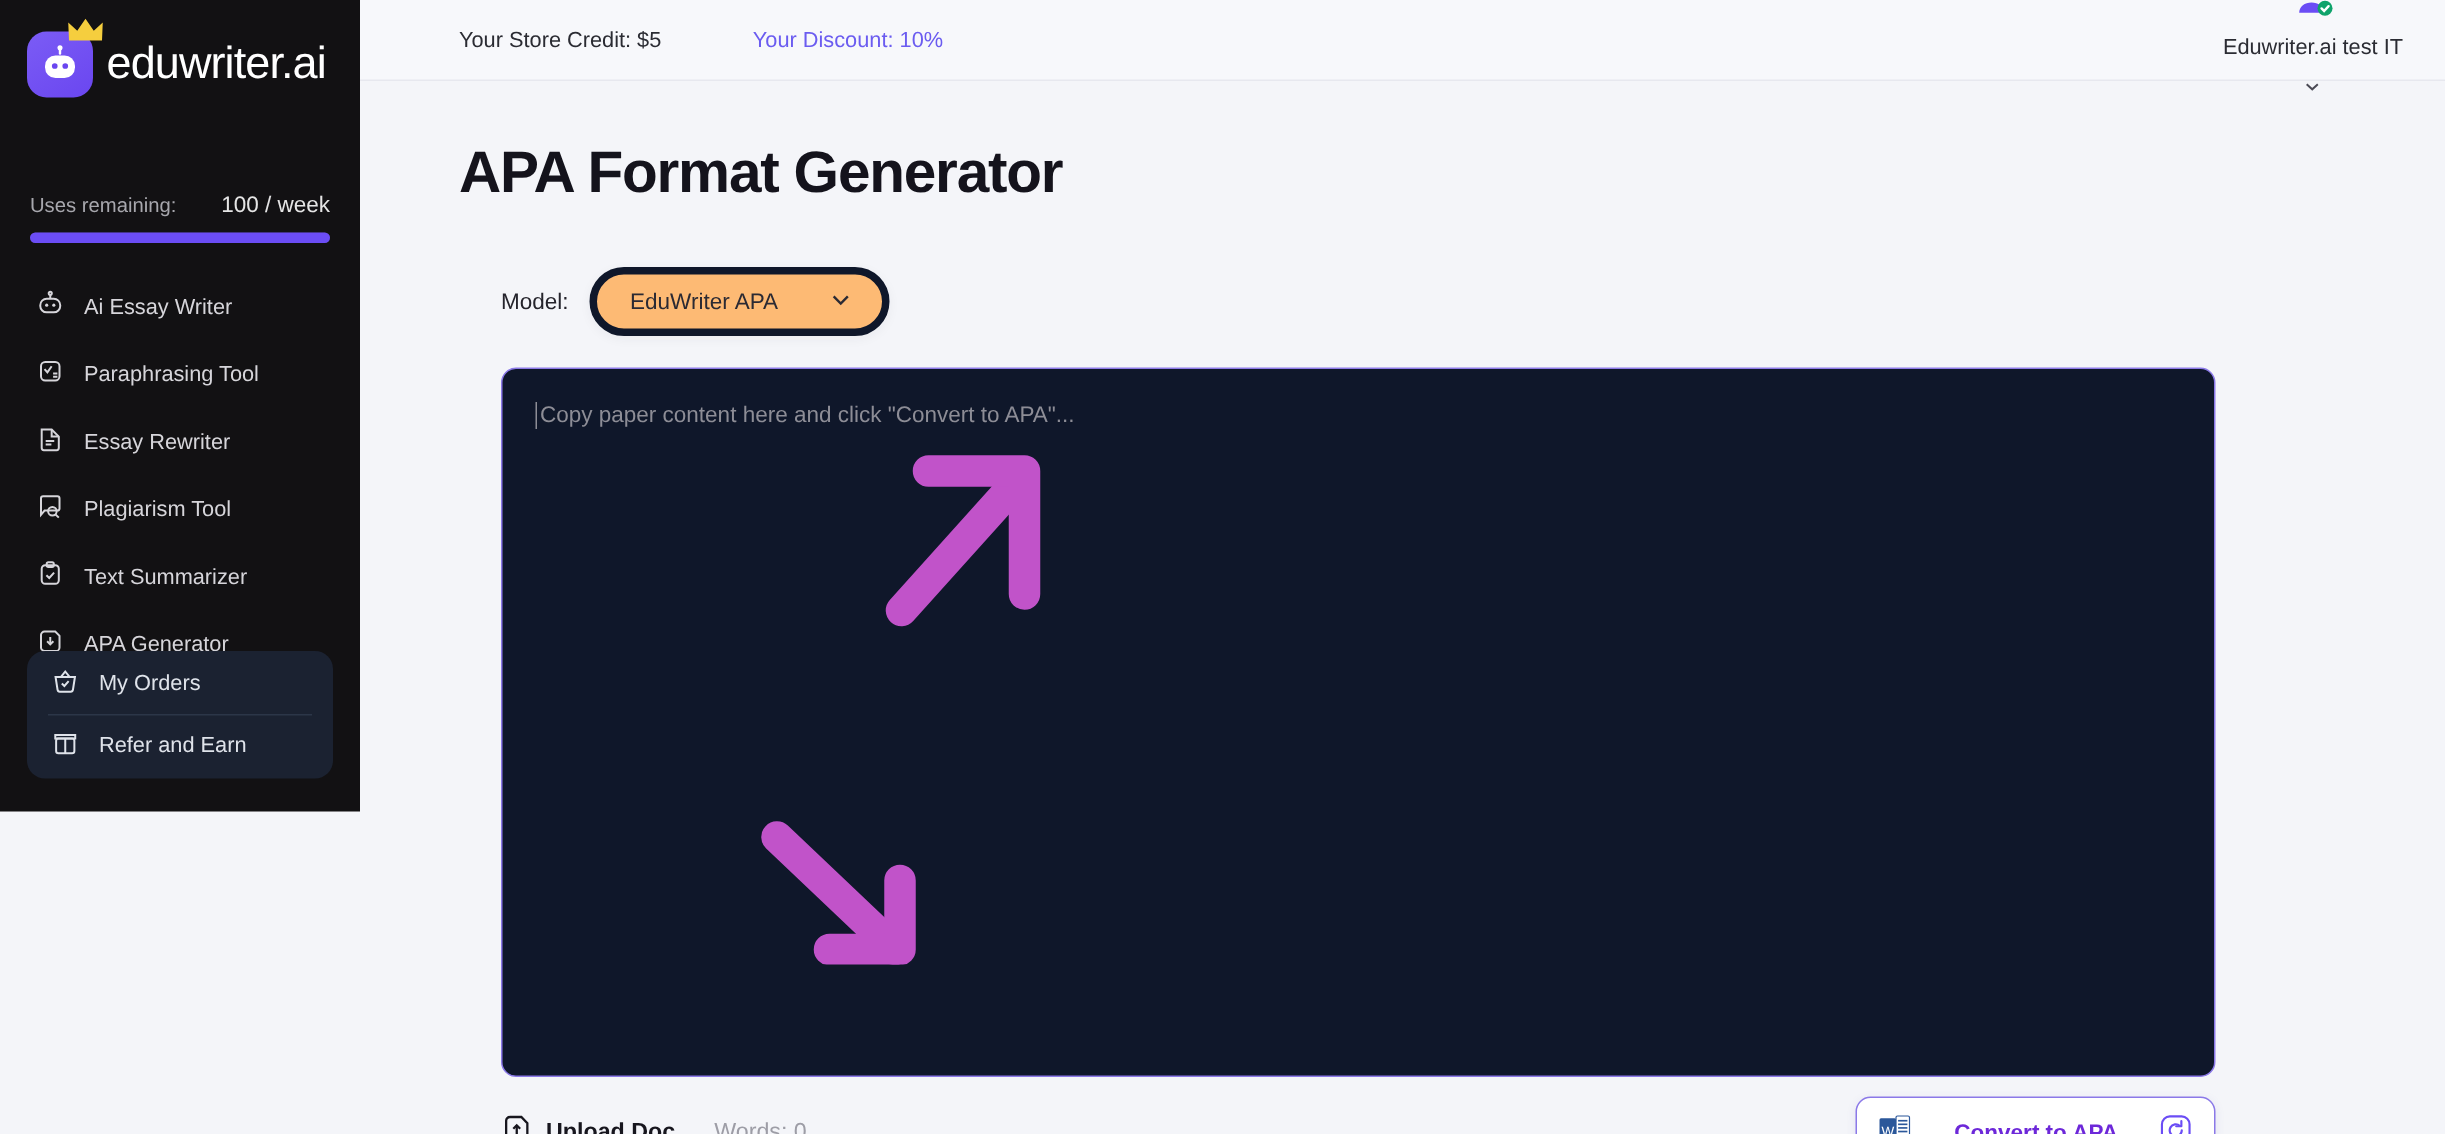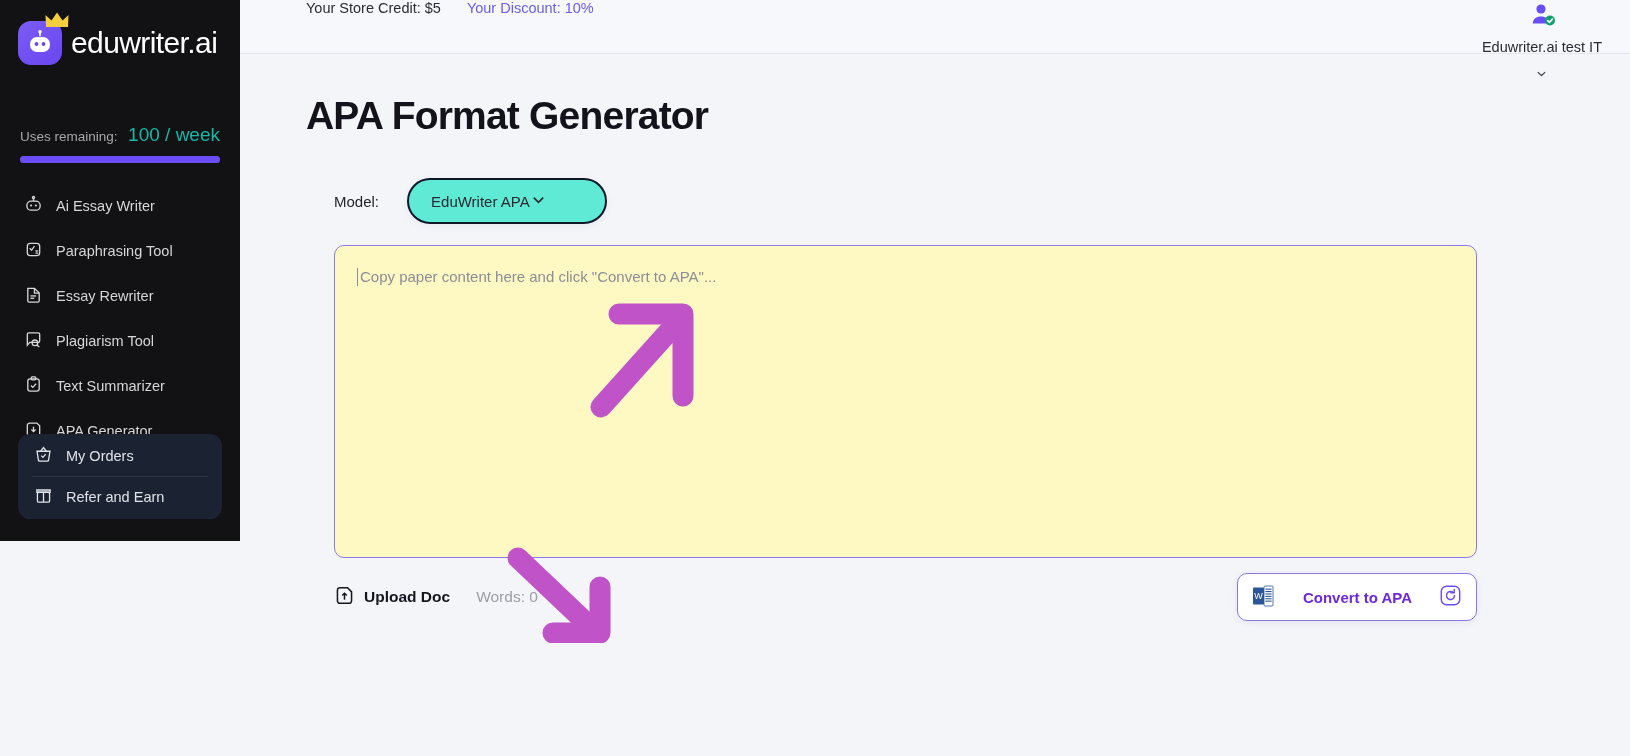--- a/index.html
+++ b/index.html
@@ -35,21 +35,21 @@
   .crown { position: absolute; top: -11px; right: -8px; }
   .logo-text {
     color: #fff; font-size: 30px; letter-spacing: -0.6px;
     margin-left: 9px; font-weight: 400;
   }
   .uses-row {
     display: flex; justify-content: space-between; align-items: baseline;
     padding: 18px 20px 0 20px;
   }
   .uses-label { color: #a7a7ad; font-size: 13.5px; margin-top: 39px; }
-  .uses-value { color: #14b8a6; font-size: 19px; }
+  .uses-value { color: #e5e5e5; font-size: 15px; }
   .progress-track {
     margin: 10px 20px 0 20px; height: 7px; border-radius: 4px;
     background: #2b2a30;
   }
   .progress-fill { height: 100%; border-radius: 4px; background: #6b4df5; width: 100%; }
 
   .nav { margin-top: 20px; }
   .nav-item {
     display: flex; align-items: center; gap: 13px;
     height: 45px; padding: 0 24px;
@@ -80,56 +80,57 @@
   }
   .bottom-sep { height: 1px; background: #2c3648; margin: 0 14px; }
 
   
   .main {
     flex: 1; height: 756px; position: relative;
     background: #f4f5f9;
     display: flex; flex-direction: column;
   }
   .topbar {
-    height: 54px; display: flex; 
+    height: 54px; display: flex; align-items: center;
     border-bottom: 1px solid #e7e8ef;
     background: #f7f8fb;
     padding: 0 28px 0 66px;
+    gap: 35px;
   }
   .credit { color: #2b2c33; font-size: 14.5px; }
   .discount { color: #6b5cf0; font-size: 14.5px; margin-left: 26px; }
   .topbar-spacer { flex: 1; }
   .account { display: flex; align-items: center; gap: 11px; cursor: pointer; flex-direction: column; }
   .account-name { color: #2b2c33; font-size: 14.5px; }
   .avatar { position: relative; width: 28px; height: 28px; }
 
   .page-title {
     font-size: 39px; font-weight: 700; color: #14131c;
     letter-spacing: -0.8px;
     margin: 40px 0 0 66px;
   }
 
   .model-row {
-    display: flex; align-items: center; gap: 28px;
+    display: flex; align-items: center; gap: 14px;
     margin: 40px 0 0 94px;
   }
   .model-label { font-size: 15px; color: #25242c; }
   .model-select {
     width: 200px; height: 46px; border-radius: 23px;
-    background: #5eead4; border: 2px solid #0f172a;
+    background: #fdba74; border: 5px solid #0f172a;
     box-shadow: 0 2px 8px rgba(30,30,60,.05);
-    display: flex; align-items: center; 
+    display: flex; align-items: center; justify-content: space-between;
     padding: 0 19px 0 22px; cursor: pointer;
   }
   .model-select span { font-size: 15px; color: #2b2a33; }
 
   .editor-wrap { margin: 21px 0 0 94px; width: 1143px; position: relative; }
   .editor {
-    width: 1143px; height: 313px;
-    background: #fef9c3;
+    width: 1143px; height: 473px;
+    background: #0f172a;
     border: 1.5px solid #8b79e8;
     border-radius: 10px;
     padding: 20px 22px;
     position: relative;
   }
   .caret {
     position: absolute; left: 22px; top: 22px;
     width: 1px; height: 18px; background: #8d8d96;
   }
   .placeholder {

